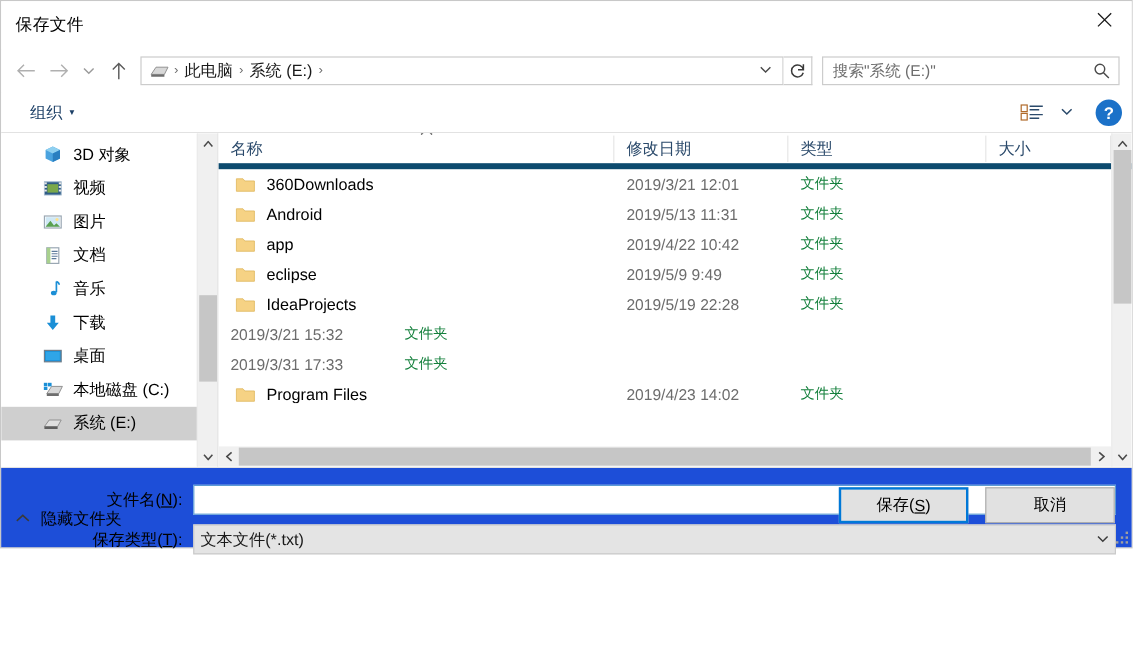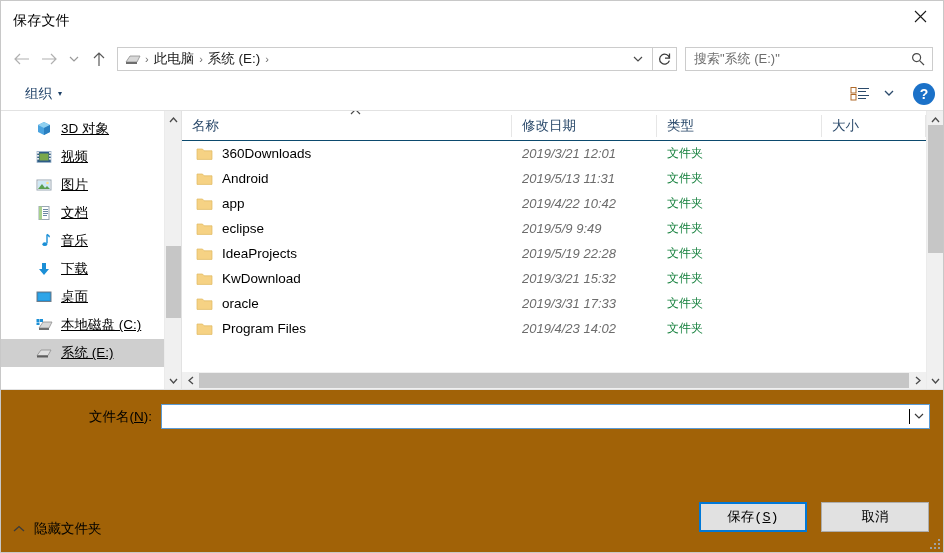--- a/index.html
+++ b/index.html
@@ -7,21 +7,21 @@
   html, body {
     margin: 0; padding: 0;
     width: 944px; height: 553px;
     overflow: hidden;
     background: #ffffff;
     font-family: "Liberation Sans", "DejaVu Sans", sans-serif;
     -webkit-font-smoothing: antialiased;
   }
   .dialog {
     position: relative;
-    width: 944px; height: 553px;
+    width: 944px; height: 457px;
     background: #ffffff;
     border: 1px solid #c8c8c8;
     display: flex;
     flex-direction: column;
   }
 
   
   .titlebar {
     height: 40px;
     flex: 0 0 40px;
@@ -167,21 +167,20 @@
   
   .treepane {
     width: 180px;
     flex: 0 0 180px;
     position: relative;
     background: #ffffff;
     overflow: hidden;
   }
   .tree {
     padding-top: 4px;
-    text-decoration: underline;
   }
   .tree-item {
     height: 28px;
     display: flex;
     align-items: center;
     padding-left: 34px;
     font-size: 13.5px;
     color: #000000;
     cursor: default;
     white-space: nowrap;
@@ -221,21 +220,21 @@
     flex: 1 1 auto;
     position: relative;
     background: #ffffff;
     border-left: 1px solid #e2e2e2;
     overflow: hidden;
   }
   .colheaders {
     display: flex;
     height: 30px;
     align-items: center;
-    border-bottom: 1px solid #0c4a6e;
+    border-bottom: 5px solid #0c4a6e;
     position: relative;
     background: #ffffff;
     padding-right: 17px;
   }
   .colheaders .ch {
     font-size: 13.5px;
     color: #2b4a6b;
     padding-left: 10px;
     border-right: 1px solid #e6e6e6;
     height: 22px;
@@ -267,21 +266,21 @@
     padding-left: 14px;
     font-size: 13.5px;
     color: #000000;
     white-space: nowrap;
     overflow: hidden;
   }
   .folder-ico { margin-right: 9px; flex: 0 0 17px; display:flex; }
   .row .c-date {
     width: 145px; flex: 0 0 145px;
     font-size: 13px; color: #6c6c6c;
-    padding-left: 10px; white-space: nowrap; font-style: italic;
+    padding-left: 10px; white-space: nowrap;
   }
   .row .c-type {
     width: 165px; flex: 0 0 165px;
     font-size: 12px; color: #15803d;
     padding-left: 10px; white-space: nowrap;
   }
   .row .c-size {
     flex: 1 1 auto;
     font-size: 13px; color: #6c6c6c;
     padding-left: 10px; white-space: nowrap;
@@ -307,21 +306,21 @@
     top: 1px; left: 0;
     height: 15px;
     width: 100%;
     background: #c6c6c6;
     cursor: default;
   }
 
   
   .formarea {
     flex: 1 1 auto;
-    background: #a16207;
+    background: #1d4ed8;
     position: relative;
   }
   .formrow {
     display: flex;
     align-items: center;
     position: absolute;
     left: 0; right: 13px;
   }
   .formrow .lbl {
     width: 160px; flex: 0 0 160px;
@@ -367,21 +366,21 @@
     left: 12px; bottom: 14px;
     display: flex; align-items: center; gap: 9px;
     font-size: 13.5px; color: #000000;
     cursor: default;
   }
   .hidefolders .chev { color: #3a3a3a; font-size: 10px; }
 
   .btnrow {
     position: absolute;
     right: 14px; bottom: 20px;
-    display: flex; gap: 14px; font-family: Liberation Mono, monospace;
+    display: flex; gap: 14px;
   }
   .btn {
     width: 108px; height: 30px;
     display: flex; align-items: center; justify-content: center;
     font-size: 13.5px;
     color: #000000;
     cursor: default;
     white-space: nowrap;
   }
   .btn.default {
@@ -706,42 +705,26 @@
                 </svg>
             </span>
             <span>IdeaProjects</span>
           </div>
           <div class="c-date">2019/5/19 22:28</div>
           <div class="c-type">文件夹</div>
           <div class="c-size"></div>
         </div>
 
         <div class="row">
-          <div class="c-name">
-            <span class="folder-ico">
-              <svg width="17" height="14" viewBox="0 0 17 14">
-                  <path d="M1,2 L6.5,2 L8,3.8 L16,3.8 L16,12.4 L1,12.4 Z" fill="#f6d284" stroke="#e0b95f" stroke-width="0.7"></path>
-                </svg>
-            </span>
-            <span>KwDownload</span>
-          </div>
           <div class="c-date">2019/3/21 15:32</div>
           <div class="c-type">文件夹</div>
           <div class="c-size"></div>
         </div>
 
         <div class="row">
-          <div class="c-name">
-            <span class="folder-ico">
-              <svg width="17" height="14" viewBox="0 0 17 14">
-                  <path d="M1,2 L6.5,2 L8,3.8 L16,3.8 L16,12.4 L1,12.4 Z" fill="#f6d284" stroke="#e0b95f" stroke-width="0.7"></path>
-                </svg>
-            </span>
-            <span>oracle</span>
-          </div>
           <div class="c-date">2019/3/31 17:33</div>
           <div class="c-type">文件夹</div>
           <div class="c-size"></div>
         </div>
 
         <div class="row">
           <div class="c-name">
             <span class="folder-ico">
               <svg width="17" height="14" viewBox="0 0 17 14">
                   <path d="M1,2 L6.5,2 L8,3.8 L16,3.8 L16,12.4 L1,12.4 Z" fill="#f6d284" stroke="#e0b95f" stroke-width="0.7"></path>
@@ -795,20 +778,31 @@
         <span class="txt"></span>
           <span class="caret-text"></span>
         <span class="dd">
           <svg width="10" height="7" viewBox="0 0 10 7">
               <path d="M1,1 L5,5 L9,1" stroke="#3a3a3a" stroke-width="1.2" fill="none"></path>
             </svg>
         </span>
       </div>
     </div>
 
+    <div class="formrow" style="top:47px;">
+      <div class="lbl"><span>保存类型(</span><u>T</u><span>):</span></div>
+      <div class="field combo">
+        <span class="txt">文本文件(*.txt)</span>
+        <span class="dd">
+          <svg width="10" height="7" viewBox="0 0 10 7">
+              <path d="M1,1 L5,5 L9,1" stroke="#3a3a3a" stroke-width="1.2" fill="none"></path>
+            </svg>
+        </span>
+      </div>
+    </div>
 
     <div class="hidefolders">
       <span class="chev">
         <svg width="12" height="8" viewBox="0 0 12 8">
             <path d="M1,6 L6,1.5 L11,6" stroke="#3a3a3a" stroke-width="1.3" fill="none"></path>
           </svg>
       </span>
       <span>隐藏文件夹</span>
     </div>
 

